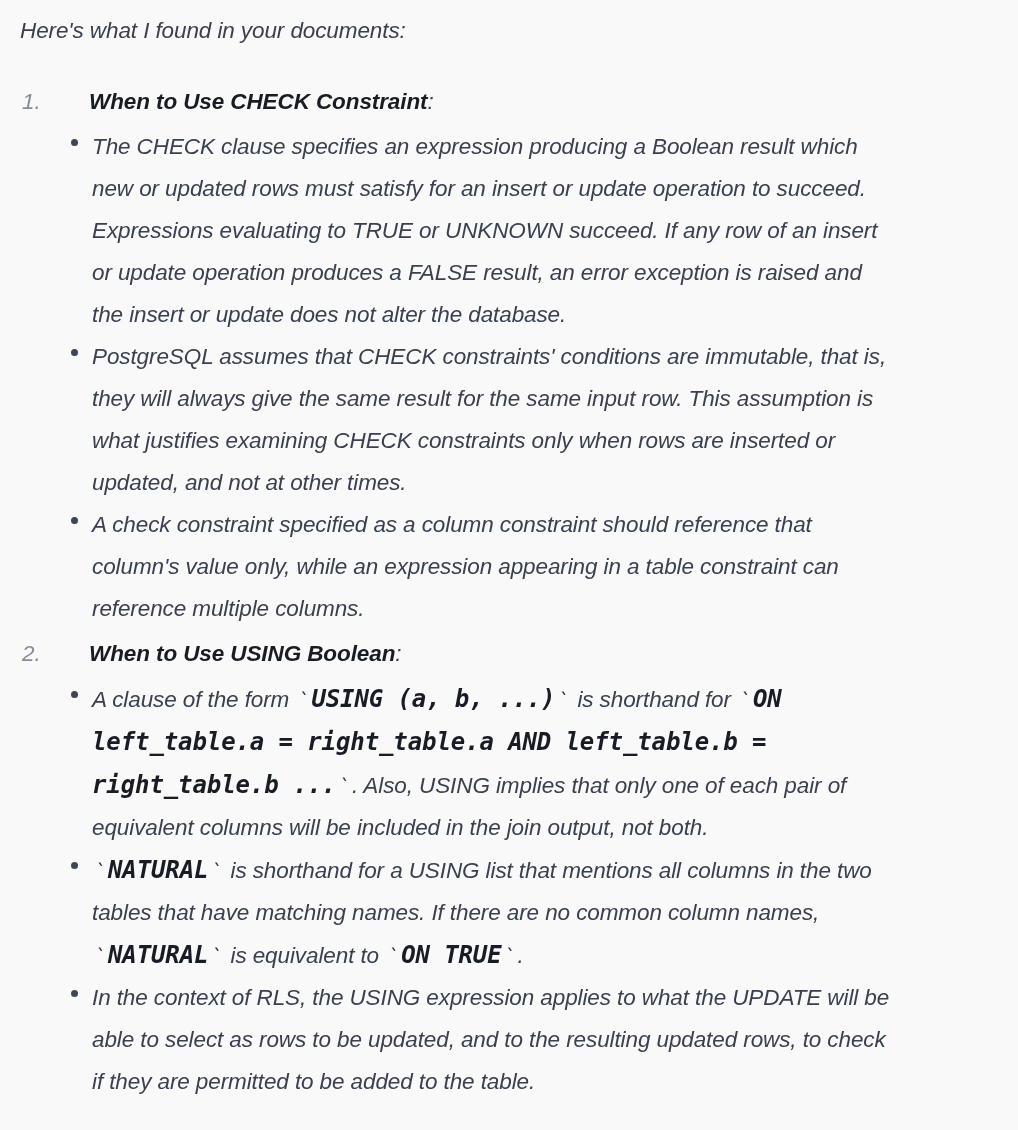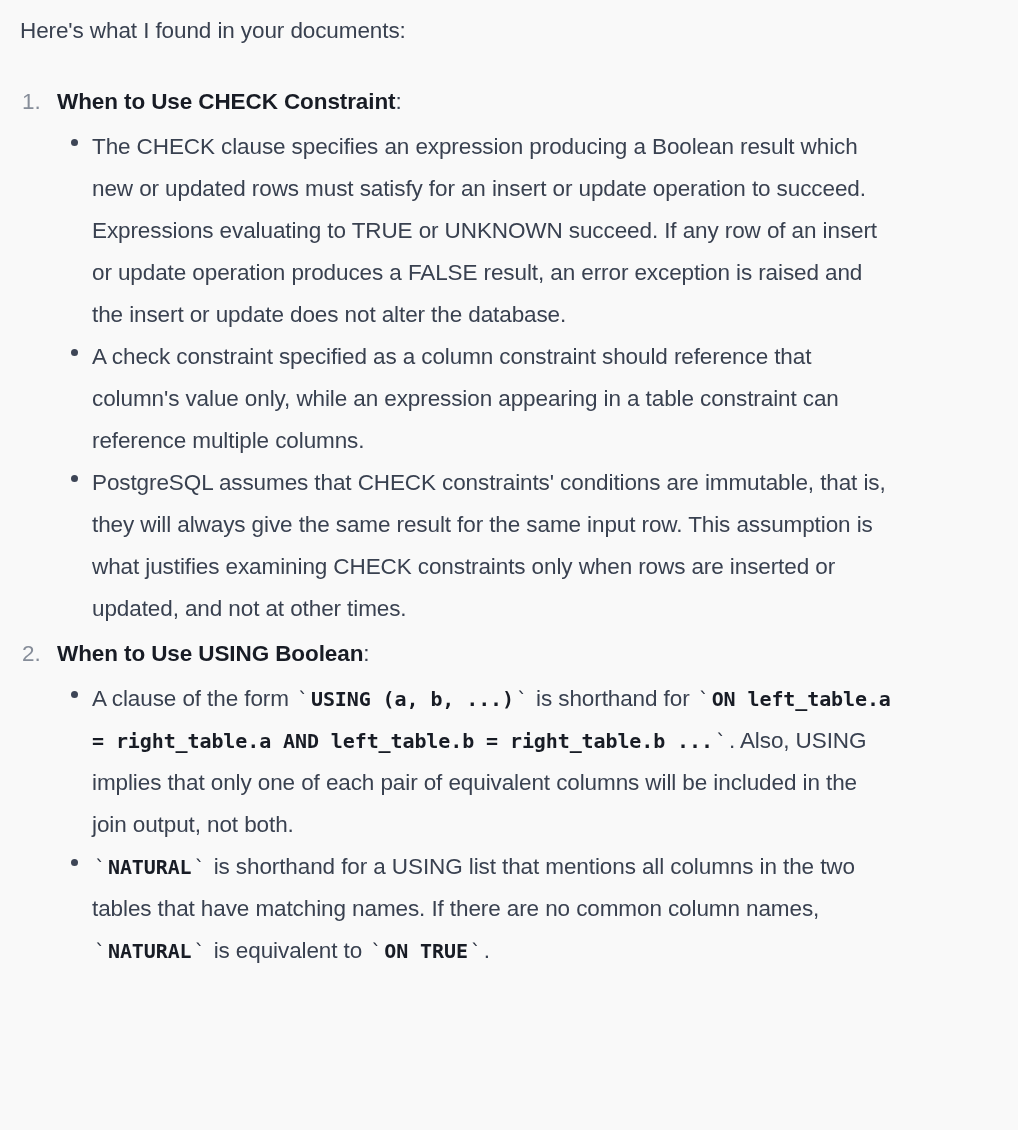--- a/index.html
+++ b/index.html
@@ -12,40 +12,42 @@
   }
   .message {
     box-sizing: border-box;
     width: 920px;
     padding: 10px 22px 0 20px;
     font-family: "Liberation Sans", "DejaVu Sans", sans-serif;
     font-size: 22.5px;
     line-height: 42px;
     color: #394150;
     letter-spacing: -0.1px;
+    font-style: italic;
   }
   .intro { margin: 0; }
   ol.items {
     list-style: none;
     margin: 29px 0 0 0;
     padding: 0;
   }
   ol.items > li {
     position: relative;
     padding-left: 37px;
   }
   .num {
     position: absolute;
     left: 2px;
     top: 0;
     color: #868d99;
   }
   .item-title {
     font-weight: 700;
     color: #181c25;
+    margin-left: 32px;
   }
   .item-colon { color: #394150; }
   ul.bullets {
     list-style: none;
     margin: 3px;
     padding: 0 0 0 32px;
   }
   ul.bullets > li { position: relative; }
   ul.bullets > li::before {
     content: "";
@@ -53,40 +55,41 @@
     left: -21px;
     top: 13px;
     width: 7px;
     height: 7px;
     border-radius: 50%;
     background: #3d4556;
   }
   .code {
     font-family: "DejaVu Sans Mono", "Liberation Mono", monospace;
     font-weight: 700;
-    font-size: 20px;
+    font-size: 24px;
     color: #181c25;
   }
   .tick {
     font-family: "DejaVu Sans Mono", "Liberation Mono", monospace;
     font-weight: 400;
     font-size: 20px;
     color: #2a3140;
     padding: 0 2px;
   }
 </style>
 </head>
 <body>
 
 <div class="message">
   <p class="intro">Here's what I found in your documents:</p>
   <ol class="items" id="items">
       <li><span class="num">1.</span><span class="item-title">When to Use CHECK Constraint</span><span class="item-colon">:</span><ul class="bullets">
           <li><span>The CHECK clause specifies an expression producing a Boolean result which new or updated rows must satisfy for an insert or update operation to succeed. Expressions evaluating to TRUE or UNKNOWN succeed. If any row of an insert or update operation produces a FALSE result, an error exception is raised and the insert or update does not alter the database.</span></li>
+          <li><span>PostgreSQL assumes that CHECK constraints' conditions are immutable, that is, they will always give the same result for the same input row. This assumption is what justifies examining CHECK constraints only when rows are inserted or updated, and not at other times.</span></li>
           <li><span>A check constraint specified as a column constraint should reference that column's value only, while an expression appearing in a table constraint can reference multiple columns.</span></li>
-          <li><span>PostgreSQL assumes that CHECK constraints' conditions are immutable, that is, they will always give the same result for the same input row. This assumption is what justifies examining CHECK constraints only when rows are inserted or updated, and not at other times.</span></li>
         </ul></li>
       <li><span class="num">2.</span><span class="item-title">When to Use USING Boolean</span><span class="item-colon">:</span><ul class="bullets">
           <li><span>A clause of the form </span><span class="tick">`</span><span class="code">USING (a, b, ...)</span><span class="tick">`</span><span> is shorthand for </span><span class="tick">`</span><span class="code">ON left_table.a = right_table.a AND left_table.b = right_table.b ...</span><span class="tick">`</span><span>. Also, USING implies that only one of each pair of equivalent columns will be included in the join output, not both.</span></li>
           <li><span class="tick">`</span><span class="code">NATURAL</span><span class="tick">`</span><span> is shorthand for a USING list that mentions all columns in the two tables that have matching names. If there are no common column names, </span><span class="tick">`</span><span class="code">NATURAL</span><span class="tick">`</span><span> is equivalent to </span><span class="tick">`</span><span class="code">ON TRUE</span><span class="tick">`</span><span>.</span></li>
+          <li><span>In the context of RLS, the USING expression applies to what the UPDATE will be able to select as rows to be updated, and to the resulting updated rows, to check if they are permitted to be added to the table.</span></li>
         </ul></li>
     </ol>
 </div>
 
 </body></html>

